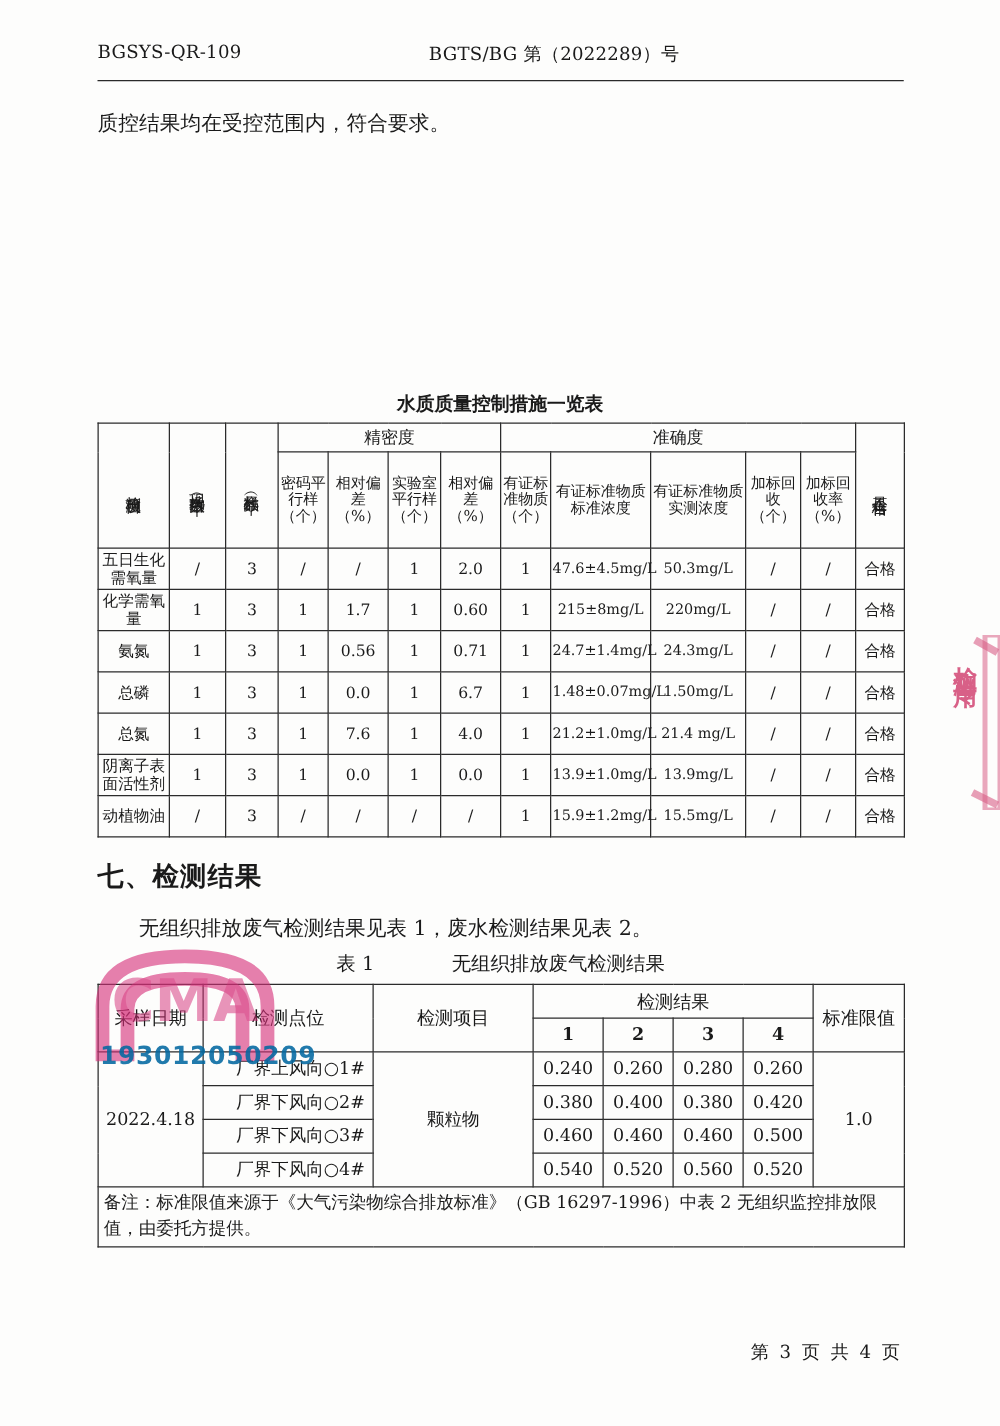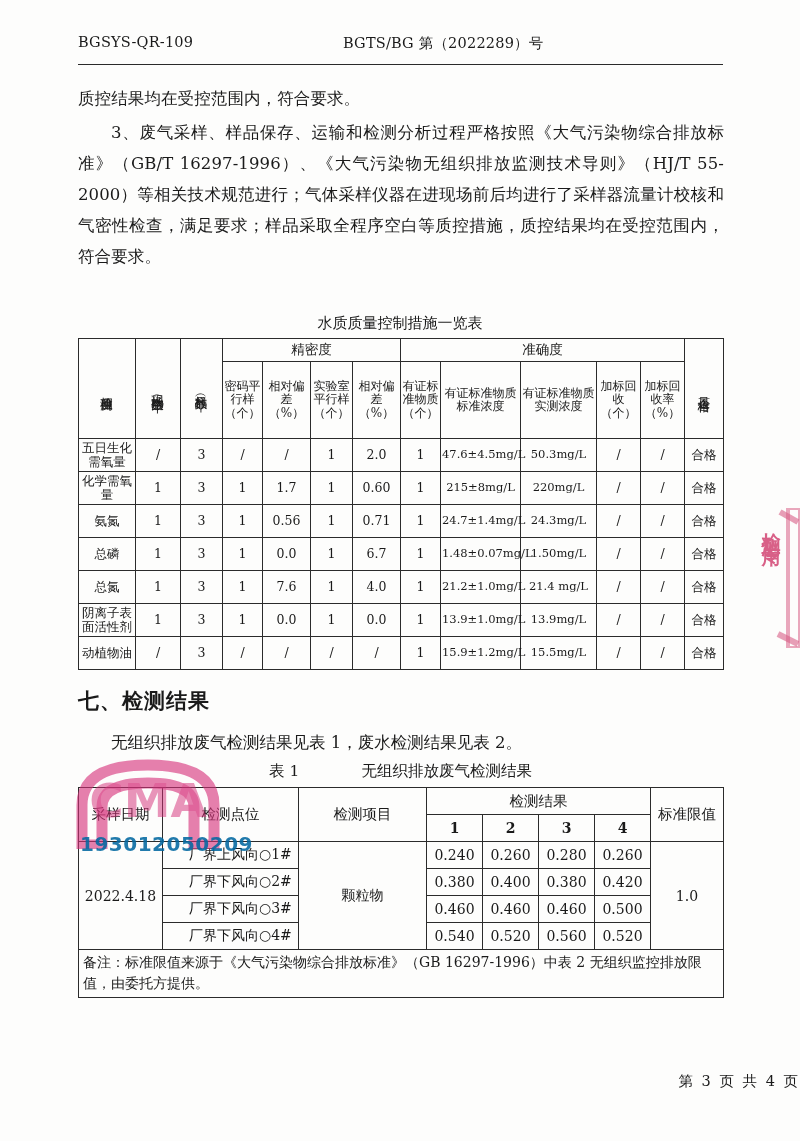--- a/index.html
+++ b/index.html
@@ -64,21 +64,21 @@
   .p3 { top: 272px; text-indent: 2em; }
 
   
   .tbl1-title {
     position: absolute;
     top: 314px;
     left: 0;
     width: 800px;
     text-align: center;
     font-size: 15px;
-    font-weight: normal;
+    font-weight: bold;
   }
   
   table.grid {
     border-collapse: collapse;
     table-layout: fixed;
   }
   table.grid td, table.grid th {
     border: 1px solid #2b2b2b;
     text-align: center;
     vertical-align: middle;
@@ -156,20 +156,21 @@
   }
   #result-table .pt { text-align: left; padding-left: 26px; }
 
   
   .footer {
     position: absolute;
     top: 1072px;
     left: 0;
     width: 800px;
     text-align: right;
+    padding-right: 78px;
     box-sizing: border-box;
     font-size: 14.5px;
     letter-spacing: 2px;
   }
 
   
   .cma-stamp {
     position: absolute;
     top: 757px;
     left: 74px;
@@ -218,21 +219,20 @@
 
 <div class="page">
 
   <div class="doc-header">
     <span class="hdr-left">BGSYS-QR-109</span>
     <span class="hdr-center">BGTS/BG 第（2022289）号</span>
   </div>
   <div class="hdr-rule"></div>
 
   <div class="body-text p1">质控结果均在受控范围内，符合要求。</div>
-  <div class="body-text p2">3、废气采样、样品保存、运输和检测分析过程严格按照《大气污染物综合排放标准》（GB/T 16297-1996）、《大气污染物无组织排放监测技术导则》（HJ/T 55-2000）等相关技术规范进行；气体采样仪器在进现场前后均进行了采样器流量计校核和气密性检查，满足要求；样品采取全程序空白等质控措施，质控结果均在受控范围内，符合要求。</div>
 
   <div class="tbl1-title">水质质量控制措施一览表</div>
 
   <table class="grid" id="qc-table">
     <colgroup>
       <col style="width:57px">
         <col style="width:45px">
         <col style="width:42px">
       <col style="width:40px">
         <col style="width:48px">

